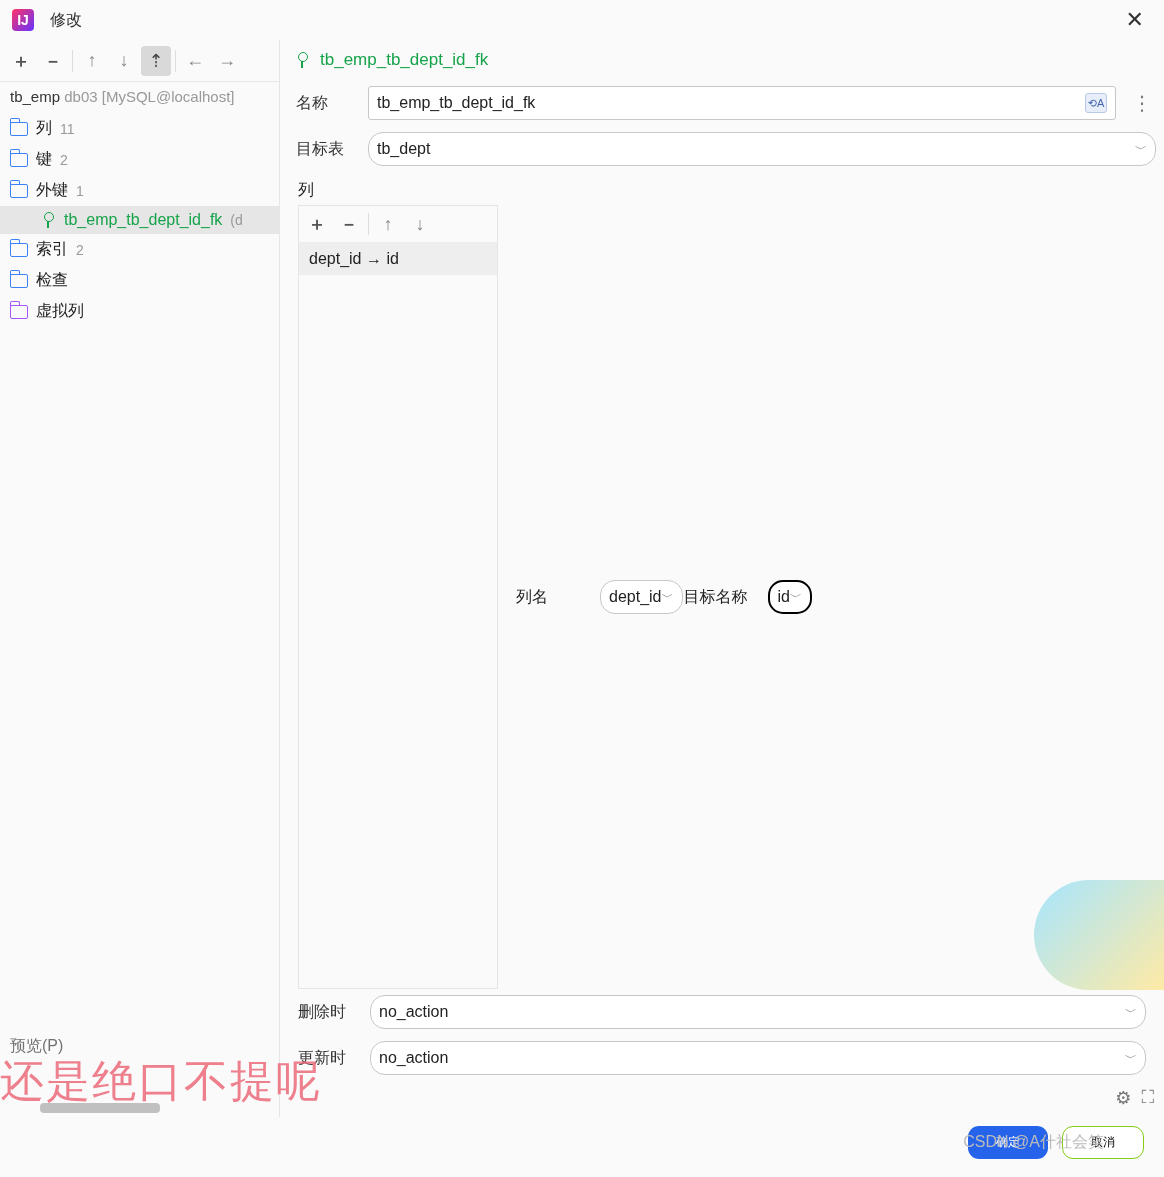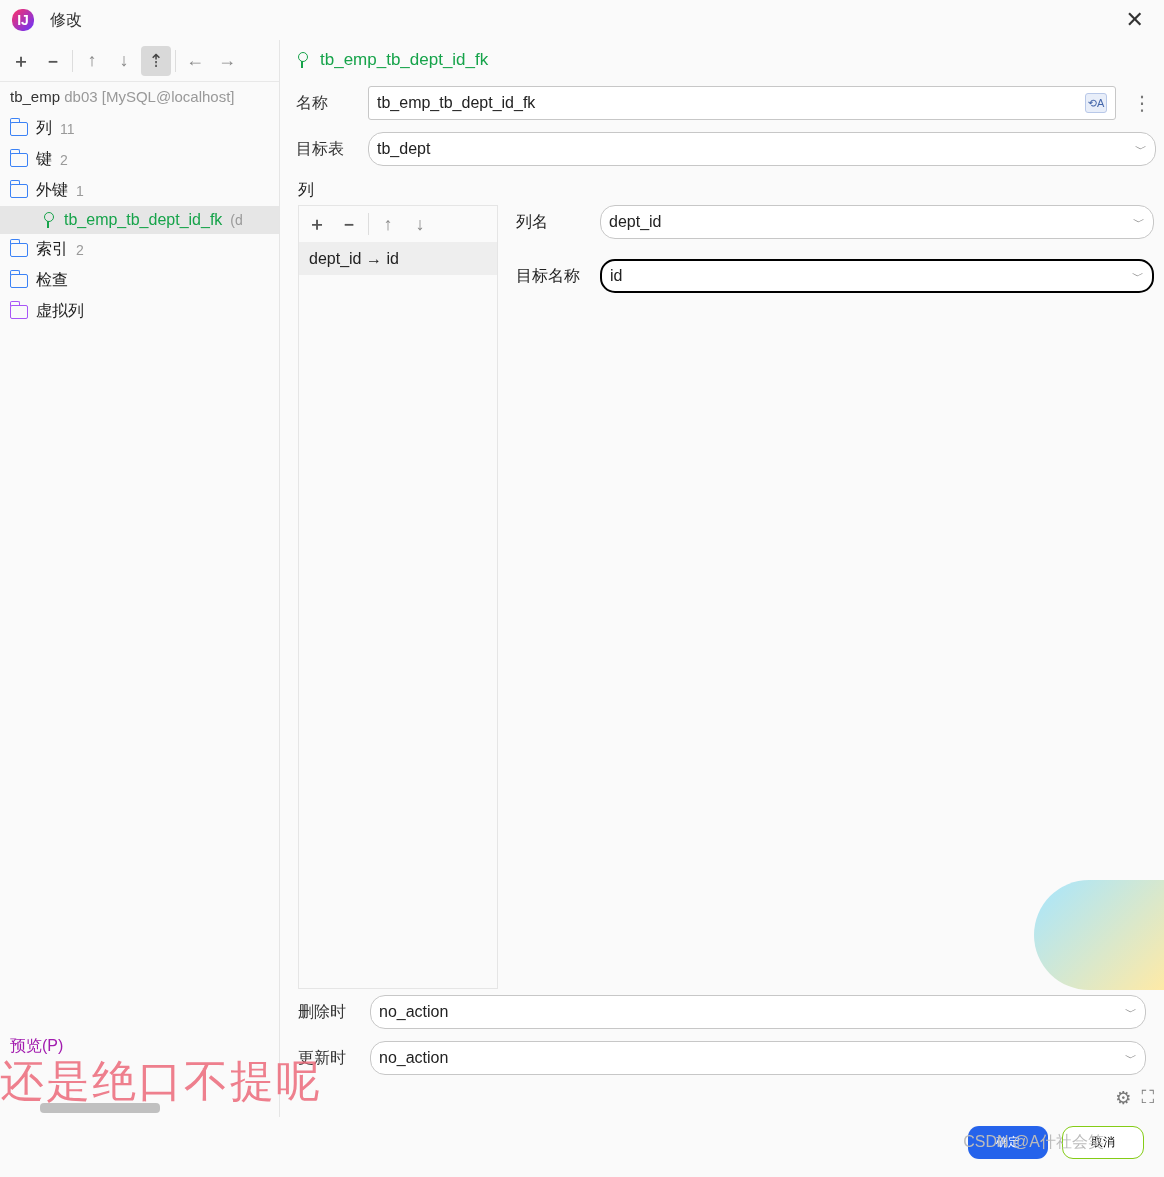--- a/index.html
+++ b/index.html
@@ -1,18 +1,18 @@
 <!DOCTYPE html>
 <html><head>
   <meta charset="utf-8">
   <style>
     * { box-sizing: border-box; margin: 0; padding: 0; font-family: "Segoe UI", Arial, sans-serif; }
     body { background: #fafafa; width: 1164px; height: 1177px; overflow: hidden; position: relative; font-size: 16px; color: #222; }
     .titlebar { display: flex; align-items: center; padding: 6px 12px; height: 40px; }
-    .app-icon { width: 22px; height: 22px; background: linear-gradient(135deg,#ff3366,#6633ff); border-radius: 10px; display:flex; align-items:center; justify-content:center; color:#fff; font-weight:bold; font-size:14px; }
+    .app-icon { width: 22px; height: 22px; background: linear-gradient(135deg,#ff3366,#6633ff); border-radius: 4px; display:flex; align-items:center; justify-content:center; color:#fff; font-weight:bold; font-size:14px; }
     .title-text { margin-left: 16px; font-size: 16px; color: #333; }
     .close-x { margin-left: auto; font-size: 22px; color: #333; cursor: pointer; padding: 0 8px; }
     .content { display: flex; height: calc(100% - 100px); }
     .left-panel { width: 280px; border-right: 1px solid #e5e5e5; display:flex; flex-direction:column; }
     .toolbar-left { display:flex; align-items:center; padding: 4px 6px; gap:2px; border-bottom:1px solid #e8e8e8; height: 42px; }
     .tb-btn { width: 30px; height: 30px; display:flex; align-items:center; justify-content:center; border-radius:4px; color:#888; font-size:18px; }
     .tb-btn.active { background:#d9d9d9; color:#444; }
     .tb-btn.bold { color:#555; font-weight:bold; }
     .tb-sep { width:1px; height:22px; background:#ddd; margin:0 2px; }
     .crumb { padding: 6px 10px; font-size: 15px; color:#333; white-space:nowrap; overflow:hidden; }
@@ -42,35 +42,35 @@
     .kebab { width:28px; text-align:center; color:#777; font-size:20px; cursor:pointer; }
     .dropdown { flex:1; height:34px; border:1px solid #c7c7c7; background:#fff; border-radius:15px; padding:0 8px; font-size:16px; display:flex; align-items:center; justify-content:space-between; }
     .dropdown.focus { border:2px solid #000000; }
     .chev { color:#888; font-size:12px; }
 
     .section-label { padding: 8px 10px 2px 10px; font-size:16px; }
     .cols-area { display:flex; gap:18px; padding: 2px 10px 0 10px; flex:1; min-height:0; }
     .cols-list { width:200px; border:1px solid #e5e5e5; display:flex; flex-direction:column; }
     .cols-toolbar { display:flex; align-items:center; gap:2px; padding:3px; border-bottom:1px solid #eee; }
     .col-item { padding:7px 10px; font-size:16px; background:#eee; }
-    .cols-fields { flex:1; display:flex; flex-direction:column; gap:20px; }
+    .cols-fields { flex:1; display:flex; flex-direction:row; gap:1px; }
     .cf-row { display:flex; align-items:center; gap:14px; }
     .cf-label { width:70px; font-size:16px; }
 
     .bottom-rows { padding: 0 10px 6px 10px; }
     .settings-area { padding: 0 10px 8px 10px; display:flex; justify-content:flex-end; gap:10px; }
     .gear, .expand { color:#777; font-size:18px; cursor:pointer; }
 
     .footer { position:absolute; bottom:18px; right:20px; display:flex; gap:14px; }
     .btn { padding:7px 28px; border-radius:11px; font-size:12px; cursor:pointer; }
     .btn-primary { background:#2563eb; color:#fff; border:none; }
     .btn-sec { background:#fff; border:1px solid #84cc16; color:#000000; }
     .watermark1 { position:absolute; bottom:66px; left:0; font-size:44px; color:#ec6a7a; opacity:0.85; font-weight:500; letter-spacing:2px; }
     .watermark2 { position:absolute; bottom:24px; right:60px; color:#bbb; font-size:16px; }
-    .preview-label { position:absolute; bottom:120px; left:10px; color:#a21caf; font-size:16px; }
+    .preview-label { position:absolute; bottom:120px; left:10px; color:#737373; font-size:16px; }
     .floater { position:absolute; right:0; top:880px; width:130px; height:110px; background:linear-gradient(135deg,#9de3ff,#ffe89d); border-radius:55px 0 0 55px; opacity:0.9; }
   </style>
 </head>
 <body>
 
 <div class="titlebar">
   <span class="app-icon">IJ</span>
   <span class="title-text">修改</span>
   <span class="close-x">✕</span>
 </div>

